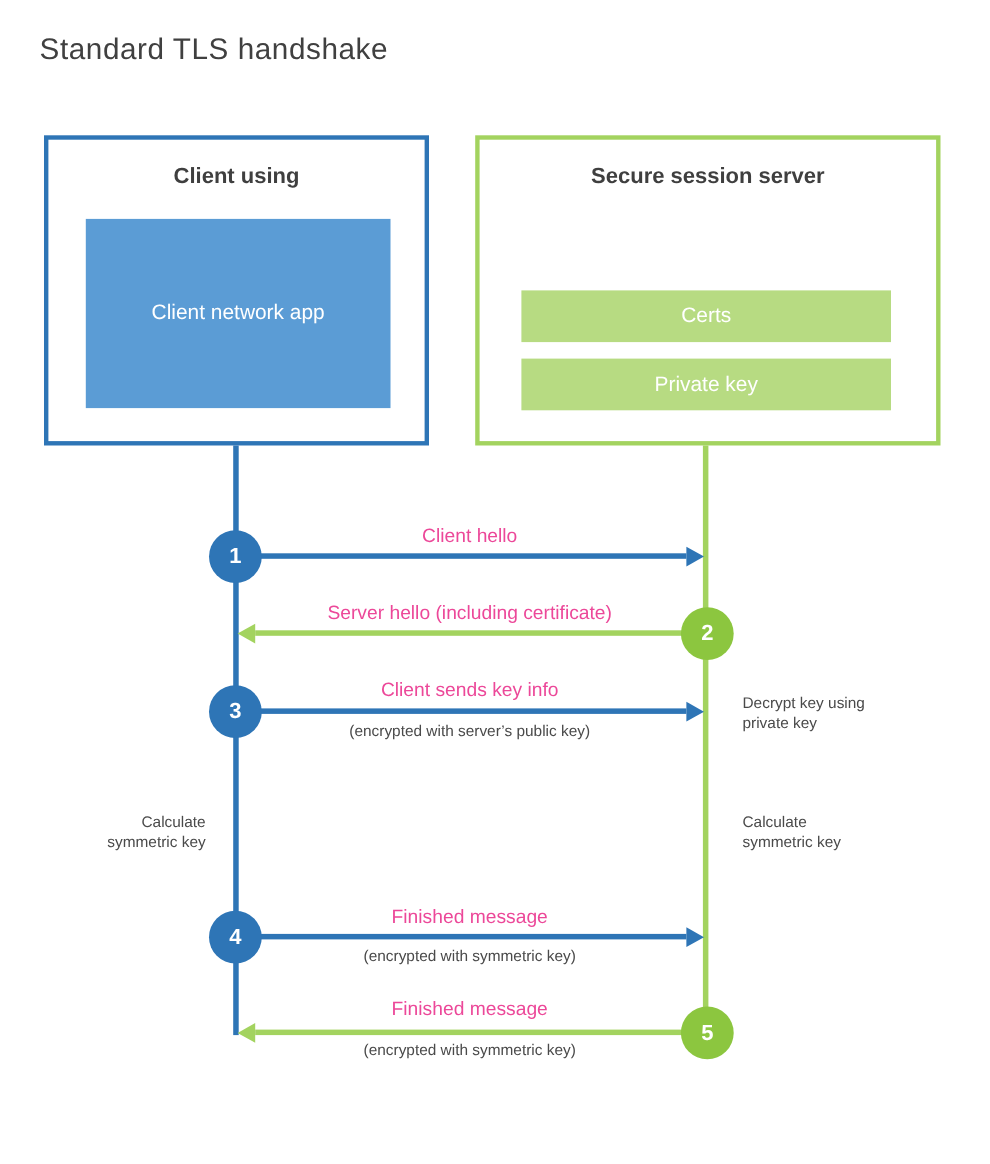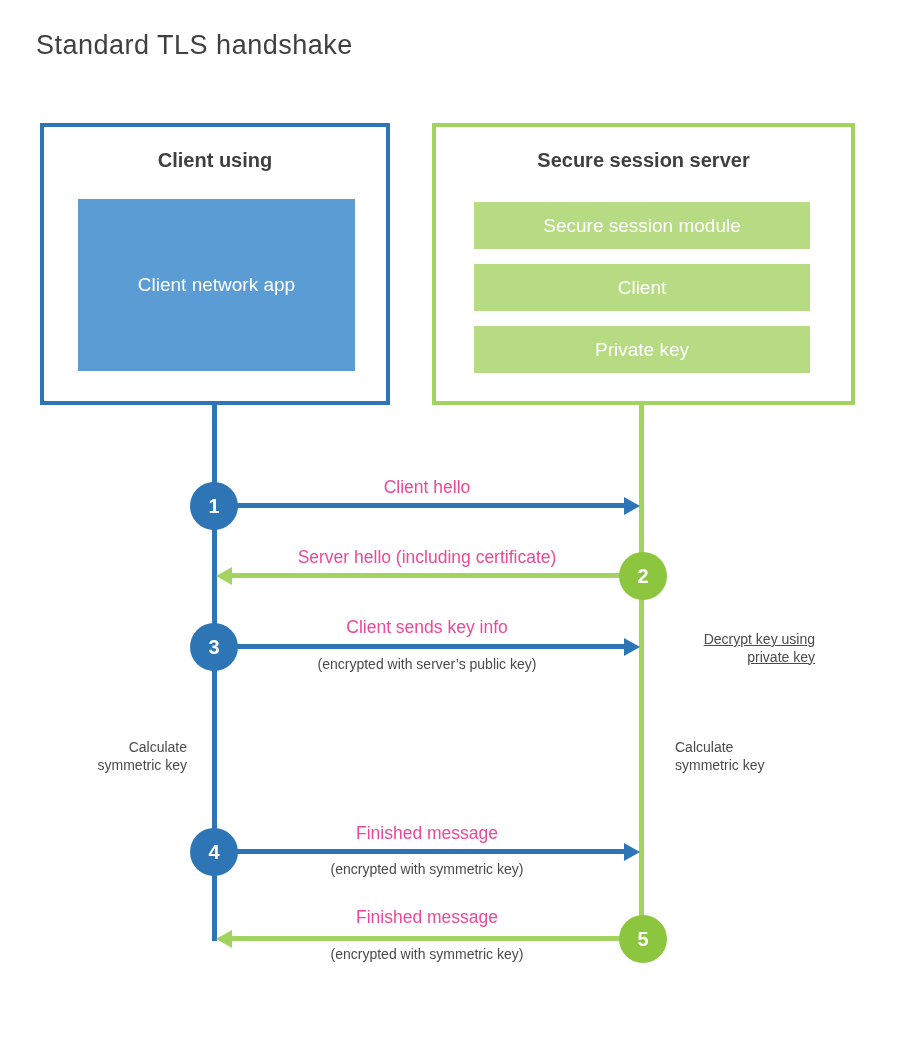--- a/index.html
+++ b/index.html
@@ -97,46 +97,43 @@
   .s3{top:656px;}
   .l4{top:823px;}
   .s4{top:861px;}
   .l5{top:907px;}
   .s5{top:946px;}
 
   
   .side-note{
     font-size:14px;color:#4a4a4a;line-height:1.25;
   }
-  .note-decrypt{left:675px;top:631px;width:140px;text-align:right;text-decoration:underline;}
+  .note-decrypt{left:675px;top:631px;width:140px;text-align:left;}
   .note-calc-left{left:70px;top:739px;width:117px;text-align:right;}
   .note-calc-right{left:675px;top:739px;width:117px;text-align:left;}
 </style>
 </head>
 <body>
 
 <div id="canvas">
 
   <div class="abs page-title">Standard TLS handshake</div>
 
   <div class="abs actor-box client-box">
     <div class="actor-heading">Client using</div>
   </div>
   <div class="abs client-app">
     <div class="wrap">Client network app</div>
   </div>
 
   <div class="abs actor-box server-box">
     <div class="actor-heading">Secure session server</div>
   </div>
-  <div class="abs server-bar bar-1">
-    <span>Secure session module</span>
-  </div>
   <div class="abs server-bar bar-2">
-    <span>Client</span>
+    <span>Certs</span>
   </div>
   <div class="abs server-bar bar-3">
     <span>Private key</span>
   </div>
 
   <div class="abs lifeline lifeline-blue"></div>
   <div class="abs lifeline lifeline-green"></div>
 
   <div class="abs msg-label l1">Client hello</div>
   <div class="abs shaft shaft-blue a1-shaft"></div>

